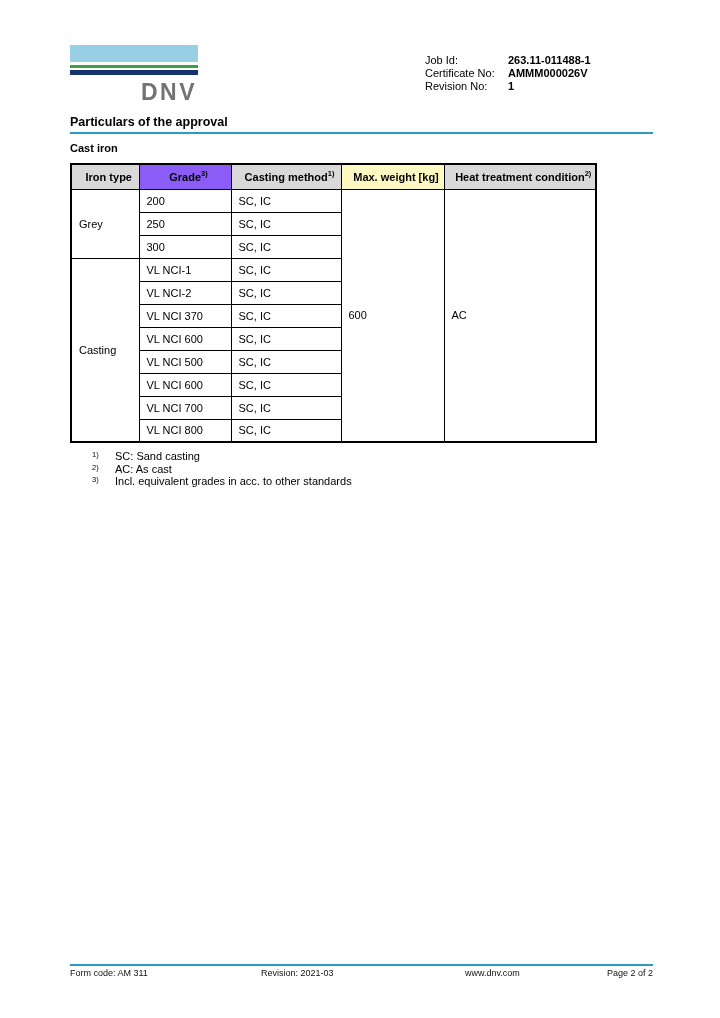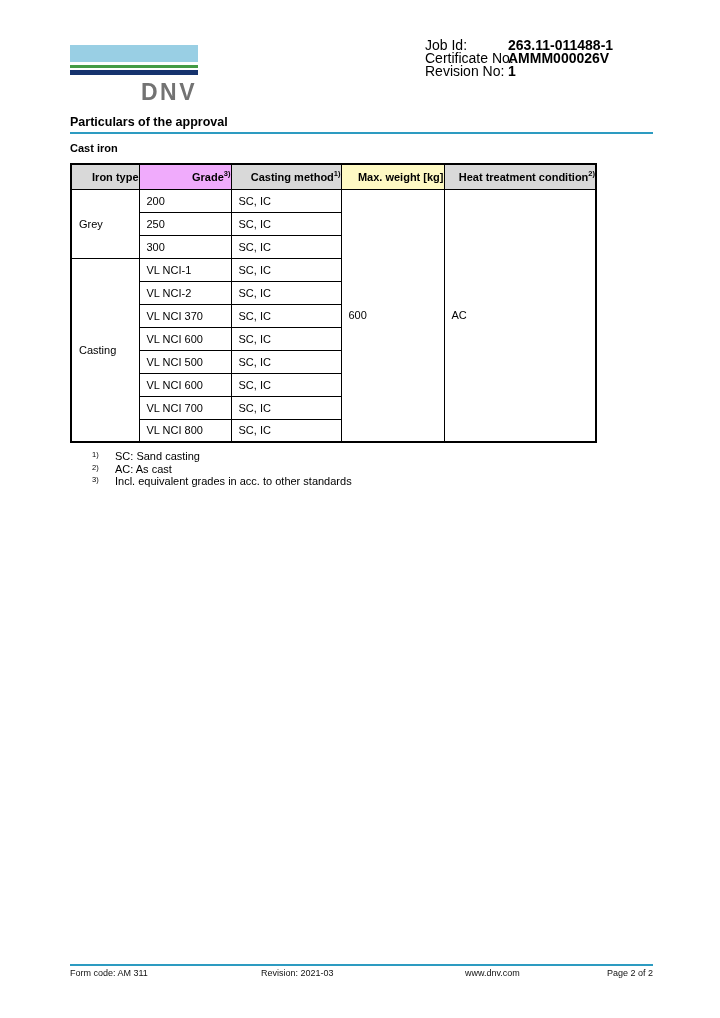--- a/index.html
+++ b/index.html
@@ -21,21 +21,21 @@
   .logo-bar   { width: 128px; height: 17px; background: #99CFE4; }
   .logo-green { width: 128px; height: 3px;  background: #449B45; margin-top: 3px; }
   .logo-navy  { width: 128px; height: 5px;  background: #16336E; margin-top: 2px; }
   .logo-text  {
     margin-top: 4px; text-align: right; padding-right: 1px;
     font-size: 23px; font-weight: bold; letter-spacing: 2.5px;
     color: #1B2F5E;
   }
 
   
-  .job-info { position: absolute; left: 425px; top: 39px; font-size: 14px; line-height: 13px; }
+  .job-info { position: absolute; left: 425px; top: 54px; font-size: 11px; line-height: 13px; }
   .job-row  { white-space: nowrap; }
   .job-label { display: inline-block; width: 83px; }
   .job-value { font-weight: bold; }
 
   
   .section-title-block { position: absolute; left: 70px; top: 115px; width: 583px; }
   .section-title { font-size: 12.5px; font-weight: bold; }
   .accent-rule { width: 583px; height: 2px; margin-top: 3px; }
   .section-subtitle { position: absolute; left: 70px; top: 142px; font-size: 11px; font-weight: bold; }
 
@@ -45,21 +45,21 @@
     border-collapse: collapse;
     font-size: 11px;
     table-layout: fixed;
   }
   .approval-table, .approval-table th, .approval-table td {
     border: 1px solid #000;
   }
   .approval-table { border: 2px solid #000; }
   .approval-table th {
     height: 25px;
-    text-align: right;
+    text-align: center;
     padding: 0 0 0 7px;
     font-weight: bold;
     vertical-align: middle;
   }
   .approval-table td {
     height: 23px;
     padding: 0 0 0 7px;
     vertical-align: middle;
   }
   .col-iron  { width: 68px; }
@@ -119,21 +119,21 @@
     <colgroup>
       <col class="col-iron">
         <col class="col-grade">
         <col class="col-cast">
         <col class="col-weight">
         <col class="col-heat">
     </colgroup>
     <thead>
       <tr class="header-row">
         <th style="background: rgb(217, 217, 217);"><span>Iron type</span><sup></sup></th>
-        <th style="background: #f0abfc;"><span>Grade</span><sup>3)</sup></th>
+        <th style="background: #8b5cf6;"><span>Grade</span><sup>3)</sup></th>
         <th style="background: rgb(217, 217, 217);"><span>Casting method</span><sup>1)</sup></th>
         <th style="background: #fef9c3;"><span>Max. weight [kg]</span><sup></sup></th>
         <th style="background: rgb(217, 217, 217);"><span>Heat treatment condition</span><sup>2)</sup></th>
       </tr>
     </thead>
     <tbody>
       <tr>
         <td rowspan="3">Grey</td>
         <td>200</td>
         <td>SC, IC</td>

